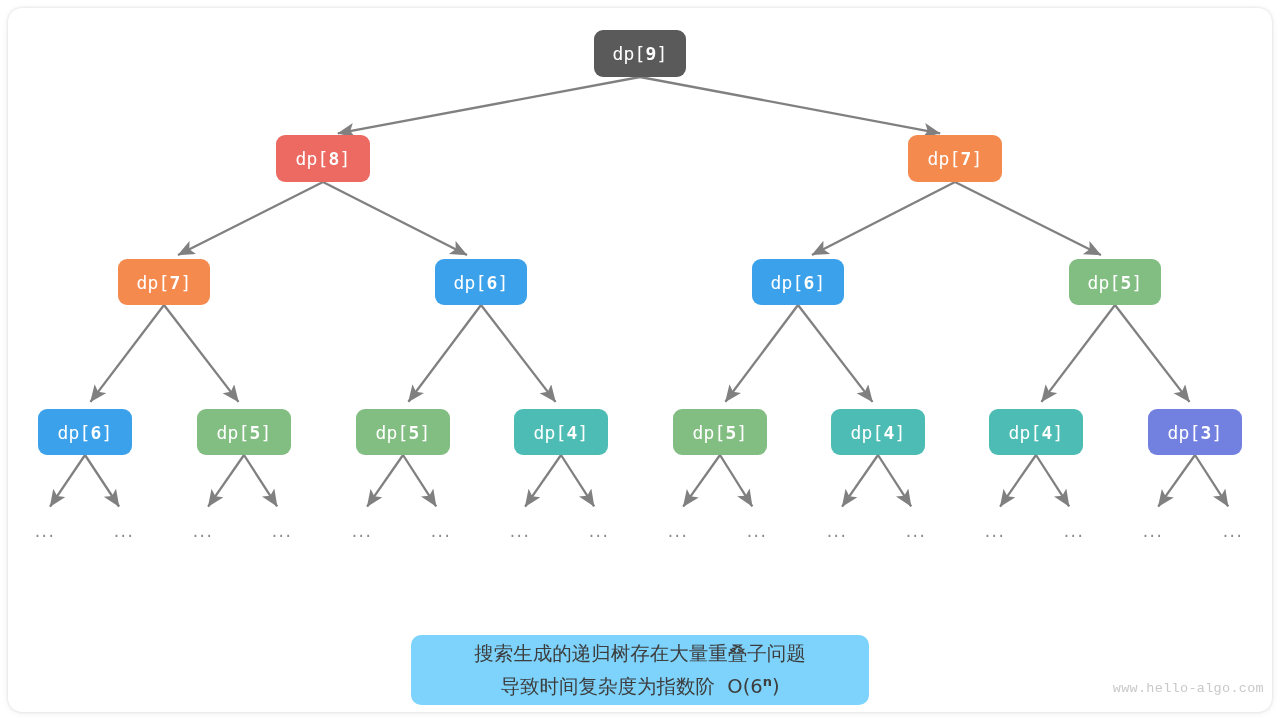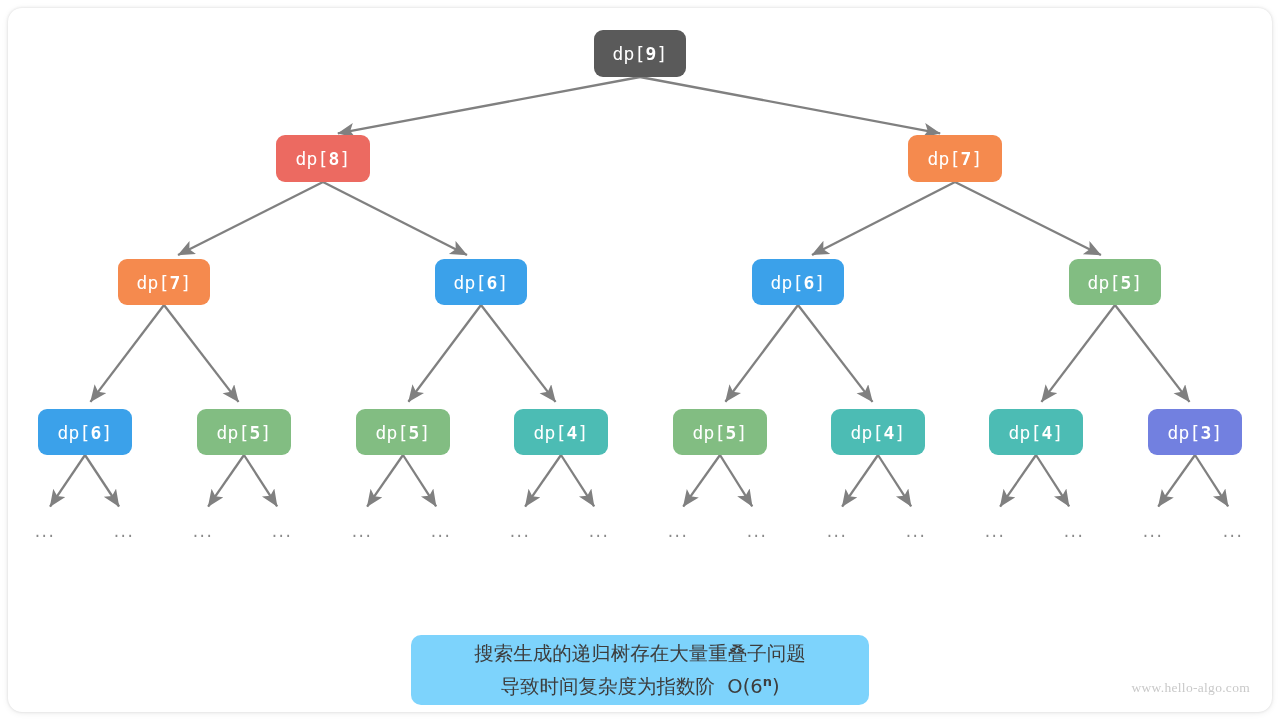--- a/index.html
+++ b/index.html
@@ -78,24 +78,24 @@
   }
   #caption .line2 { white-space: pre; }
   #caption sup {
     font-size: 13px;
     font-weight: bold;
     vertical-align: super;
     line-height: 0;
   }
   #watermark {
     position: absolute;
-    right: 30px;
+    right: 16px;
     bottom: 24px;
     color: #c9c9c9;
-    font-family: Liberation Serif, serif;
+    font-family: Liberation Mono, monospace;
     font-size: 13.5px;
     letter-spacing: 0.3px;
     text-align: center;
   }
 </style>
 </head>
 <body>
 
 <div id="canvas">
   <div id="card"></div>

